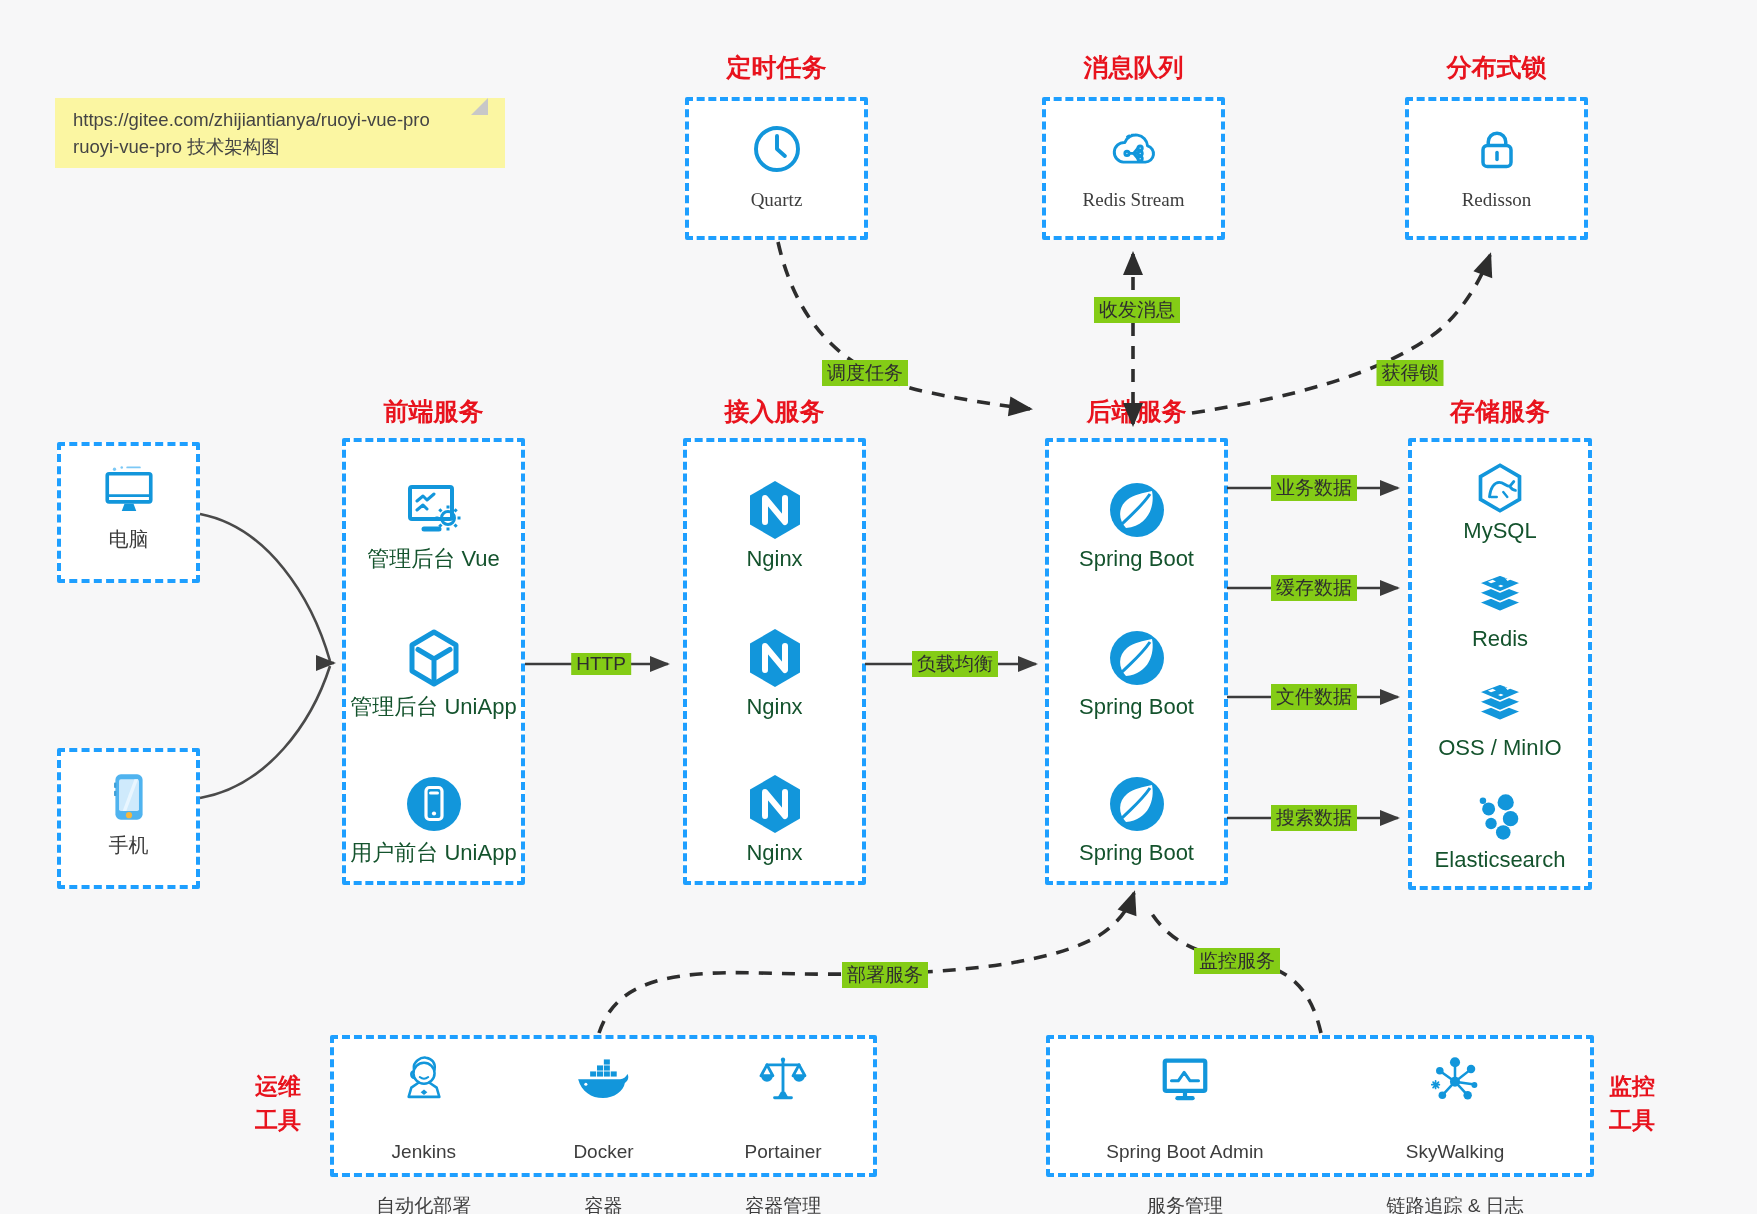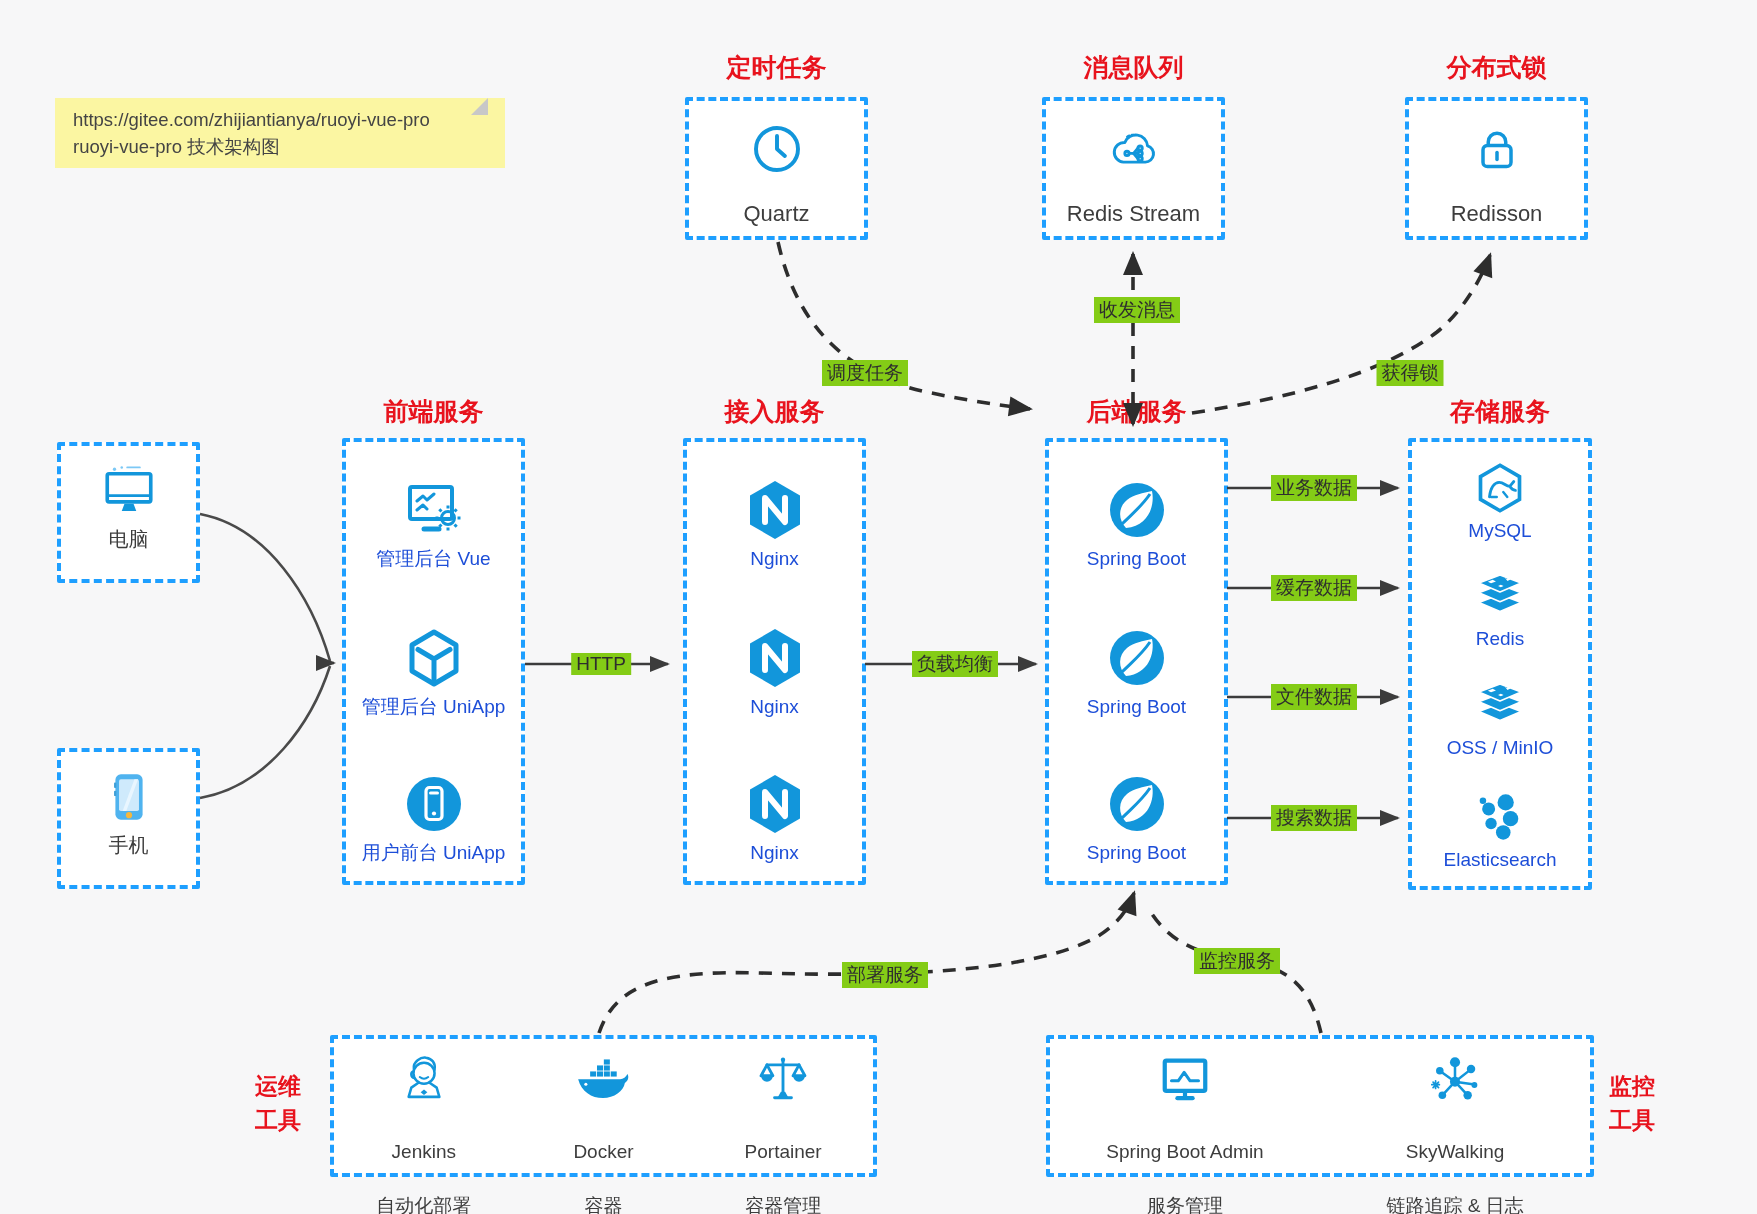--- a/index.html
+++ b/index.html
@@ -4,28 +4,28 @@
 <style>
   html,body{margin:0;padding:0;}
   body{background:#e9e9ea;font-family:"Liberation Sans","DejaVu Sans",sans-serif;}
   #canvas{position:relative;width:1757px;height:1214px;background:#f7f7f8;overflow:hidden;}
 
   .box{position:absolute;background:#fff;border:4px dashed #1e9fff;box-sizing:border-box;border-radius:2px;}
   .sec-title{position:absolute;color:#e8131d;font-weight:bold;font-size:25px;line-height:30px;text-align:center;white-space:nowrap;}
   .side-title{position:absolute;color:#e8131d;font-weight:bold;font-size:23px;line-height:34px;text-align:center;width:64px;}
 
   .top-box{width:183px;height:143px;display:flex;flex-direction:column;align-items:center;padding-top:20px;}
-  .top-box .lbl{margin-top:24px;font-size:22px;color:#3d3d3d;}
+  .top-box .lbl{margin-top:12px;font-size:19px;color:#3d3d3d;font-family:Liberation Serif, serif;}
 
   .client-box{width:143px;height:141px;display:flex;flex-direction:column;align-items:center;padding-top:16px;}
   .client-box .lbl{margin-top:6px;font-size:20px;color:#3d3d3d;}
 
   .col-box{width:183px;height:447px;}
   .itm{position:absolute;left:0;width:100%;display:flex;flex-direction:column;align-items:center;}
-  .itm .lbl{margin-top:4px;font-size:19px;color:#1d4ed8;line-height:26px;text-align:center;white-space:nowrap;}
+  .itm .lbl{margin-top:4px;font-size:22px;color:#14532d;line-height:26px;text-align:center;white-space:nowrap;}
 
   .grp-box{height:142px;display:flex;flex-direction:row;justify-content:space-around;align-items:flex-start;padding-top:14px;}
   .grp-itm{display:flex;flex-direction:column;align-items:center;width:33%;gap:28px;}
   .grp-itm .lbl,.grp-itm .sub{font-size:19px;color:#3d3d3d;line-height:26px;white-space:nowrap;text-align:center;}
   .grp-itm .lbl{margin-top:4px;}
 
   .edge-lbl{position:absolute;font-size:19px;color:#2e2e2e;background:#84cc16;padding:0 5px;white-space:nowrap;transform:translate(-50%,-50%);z-index:5;}
 
   #note{position:absolute;left:55px;top:98px;width:450px;height:70px;background:#fbf6a2;box-sizing:border-box;padding:8px 0 0 18px;font-size:18.5px;line-height:27px;color:#444;}
   #note-fold{position:absolute;left:471px;top:98px;width:0;height:0;border-left:17px solid transparent;border-bottom:17px solid #c8c8c8;}

